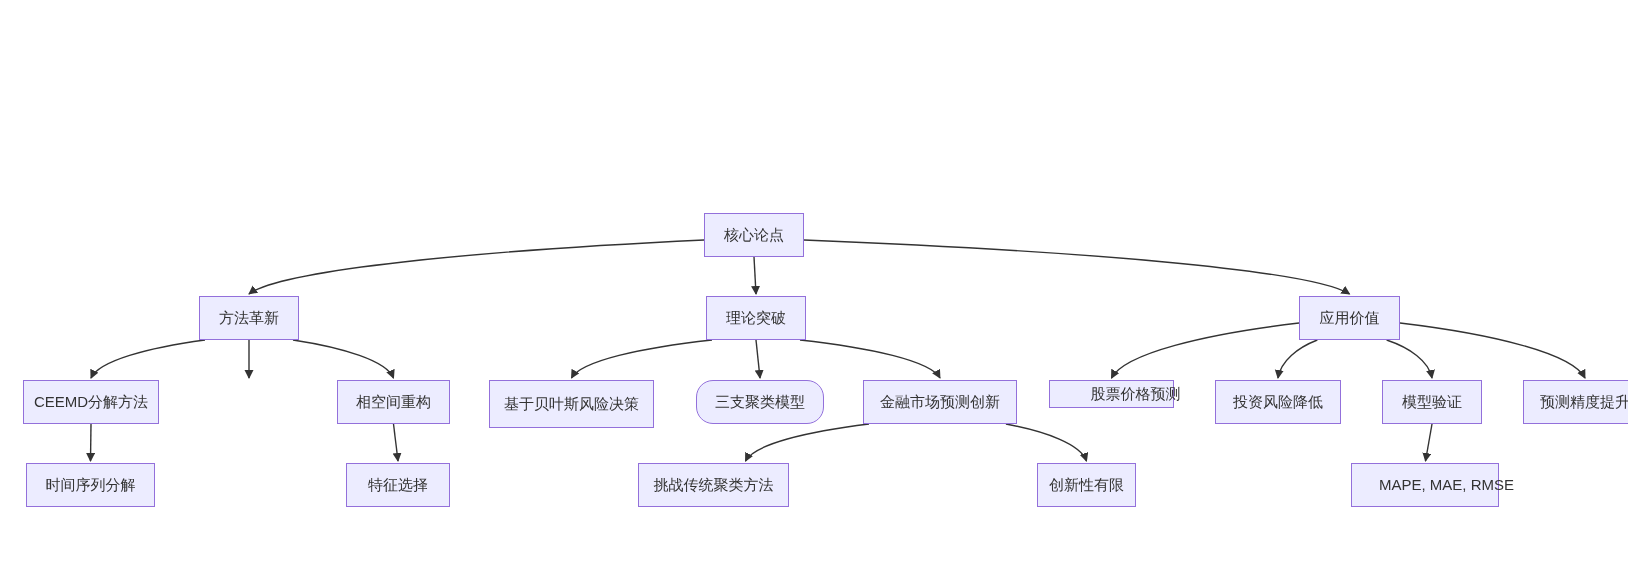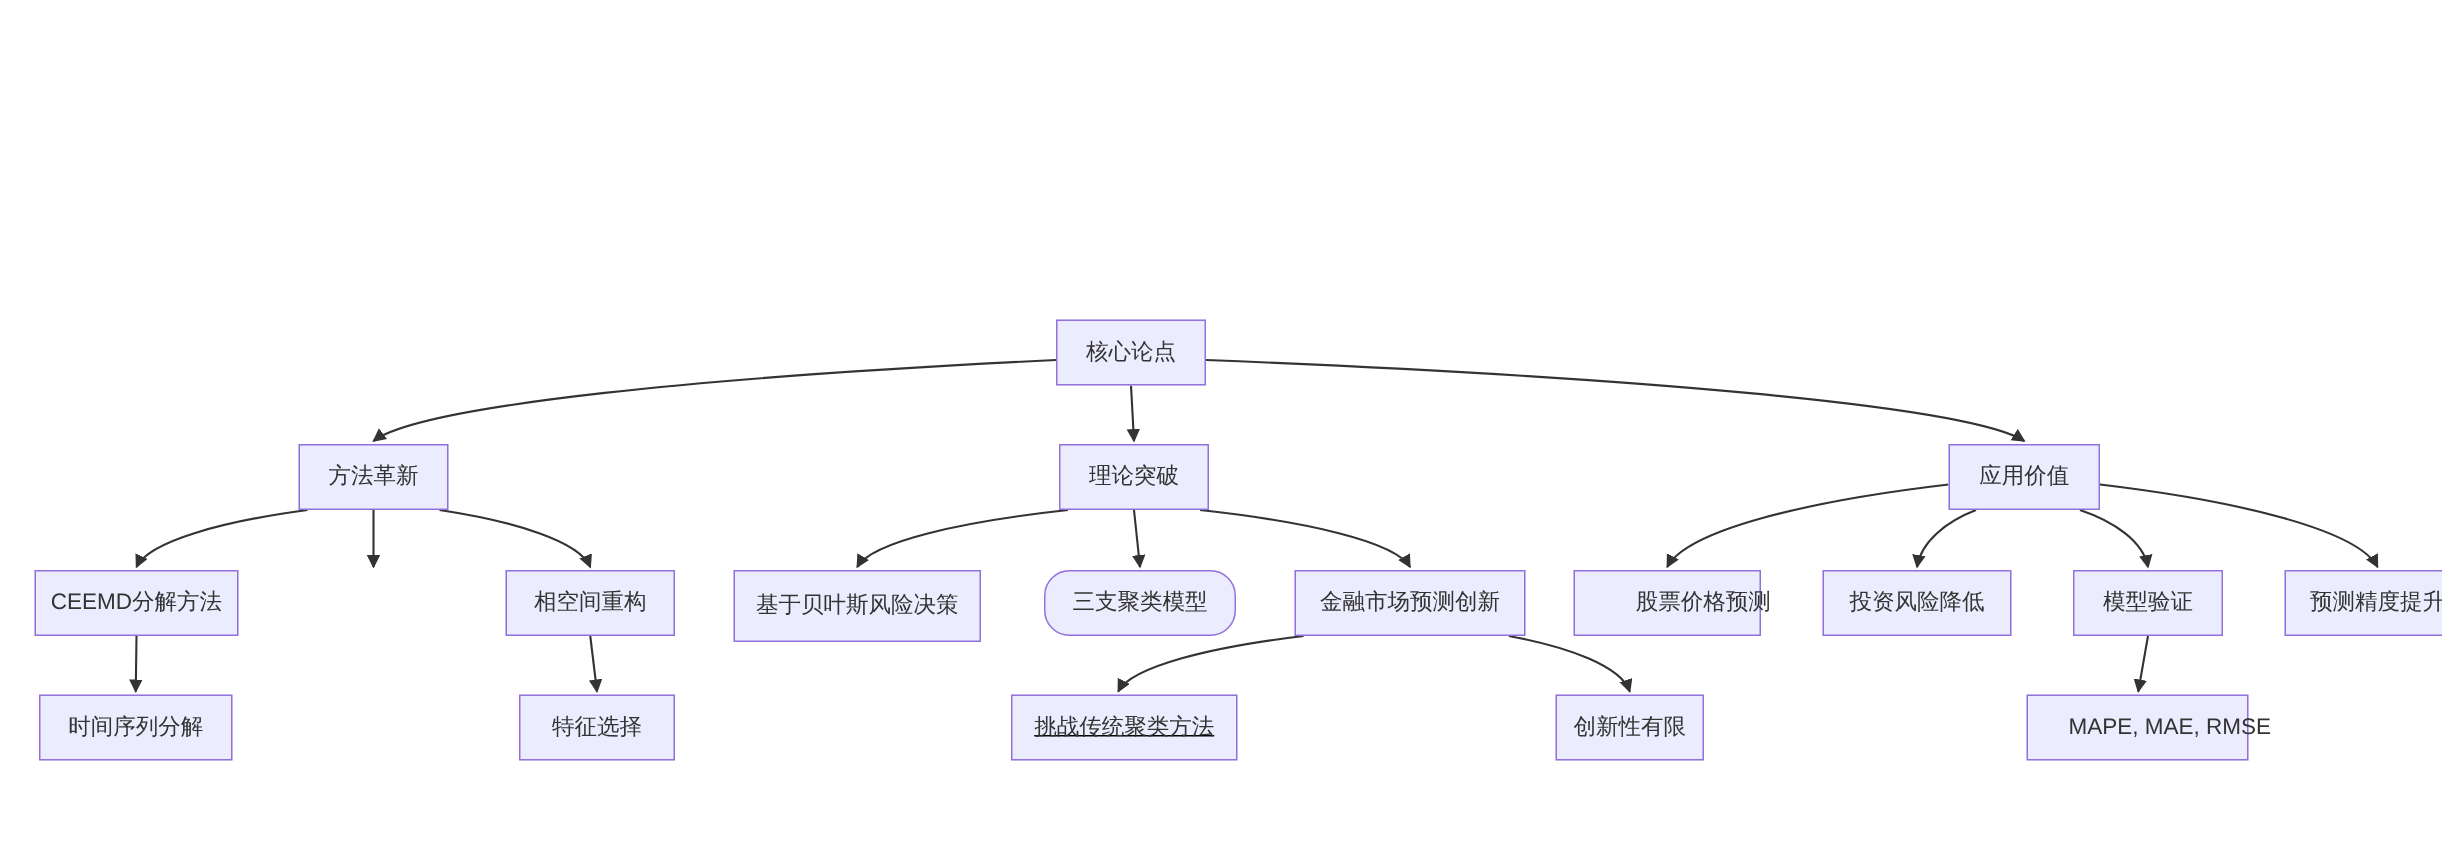--- a/index.html
+++ b/index.html
@@ -103,39 +103,39 @@
       </div>
       <div class="node" style="left: 467px; top: 380px; width: 165px; height: 48px;">
         <span class="node-label">基于贝叶斯风险决策</span>
       </div>
       <div class="node" style="left: 674px; top: 380px; width: 128px; height: 44px; border-radius: 17px;">
         <span class="node-label">三支聚类模型</span>
       </div>
       <div class="node" style="left: 841px; top: 380px; width: 154px; height: 44px;">
         <span class="node-label">金融市场预测创新</span>
       </div>
-      <div class="node" style="left: 1027px; top: 380px; width: 125px; height: 44px; padding-left: 48px;">
+      <div class="node" style="left: 1027px; top: 380px; width: 125px; height: 28px; padding-left: 48px;">
         <span class="node-label">股票价格预测</span>
       </div>
       <div class="node" style="left: 1193px; top: 380px; width: 126px; height: 44px;">
         <span class="node-label">投资风险降低</span>
       </div>
       <div class="node" style="left: 1360px; top: 380px; width: 100px; height: 44px;">
         <span class="node-label">模型验证</span>
       </div>
       <div class="node" style="left: 1501px; top: 380px; width: 124px; height: 44px;">
         <span class="node-label">预测精度提升</span>
       </div>
       <div class="node" style="left: 4px; top: 463px; width: 129px; height: 44px;">
         <span class="node-label">时间序列分解</span>
       </div>
       <div class="node" style="left: 324px; top: 463px; width: 104px; height: 44px;">
         <span class="node-label">特征选择</span>
       </div>
-      <div class="node" style="left: 652px; top: 463px; width: 151px; height: 44px; text-decoration: underline;">
+      <div class="node" style="left: 616px; top: 463px; width: 151px; height: 44px;">
         <span class="node-label">挑战传统聚类方法</span>
       </div>
       <div class="node" style="left: 1015px; top: 463px; width: 99px; height: 44px;">
         <span class="node-label">创新性有限</span>
       </div>
       <div class="node" style="left: 1329px; top: 463px; width: 148px; height: 44px; padding-left: 43px;">
         <span class="node-label">MAPE, MAE, RMSE</span>
       </div>
     </div>
 </div>

